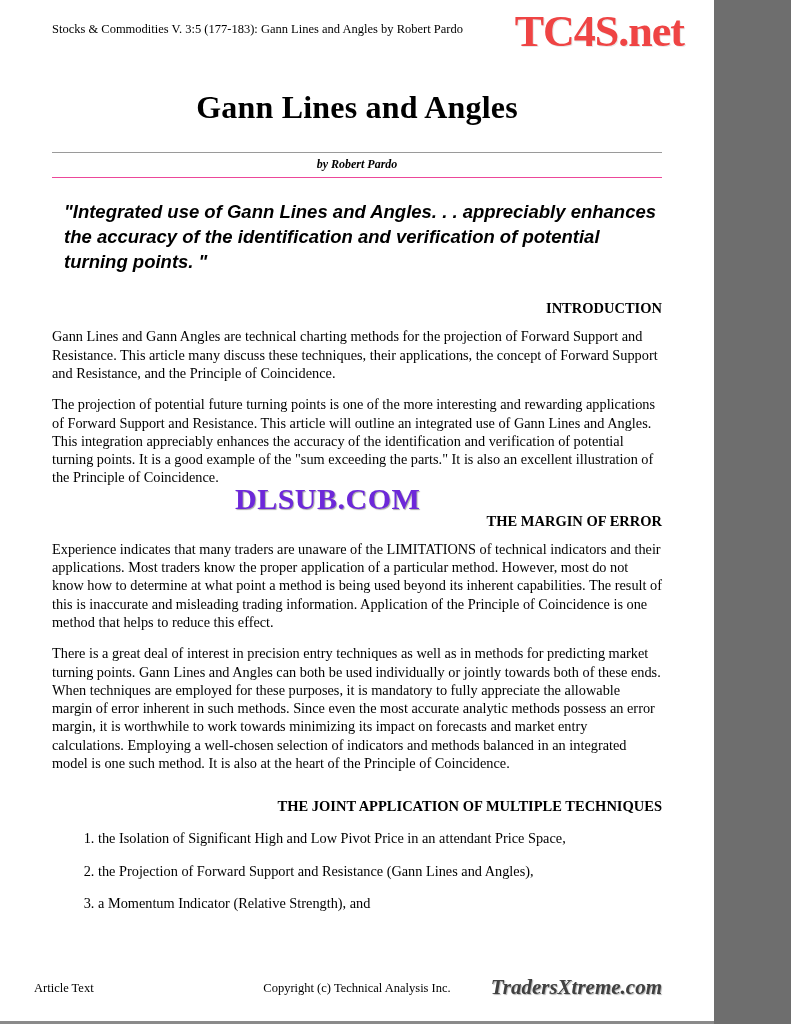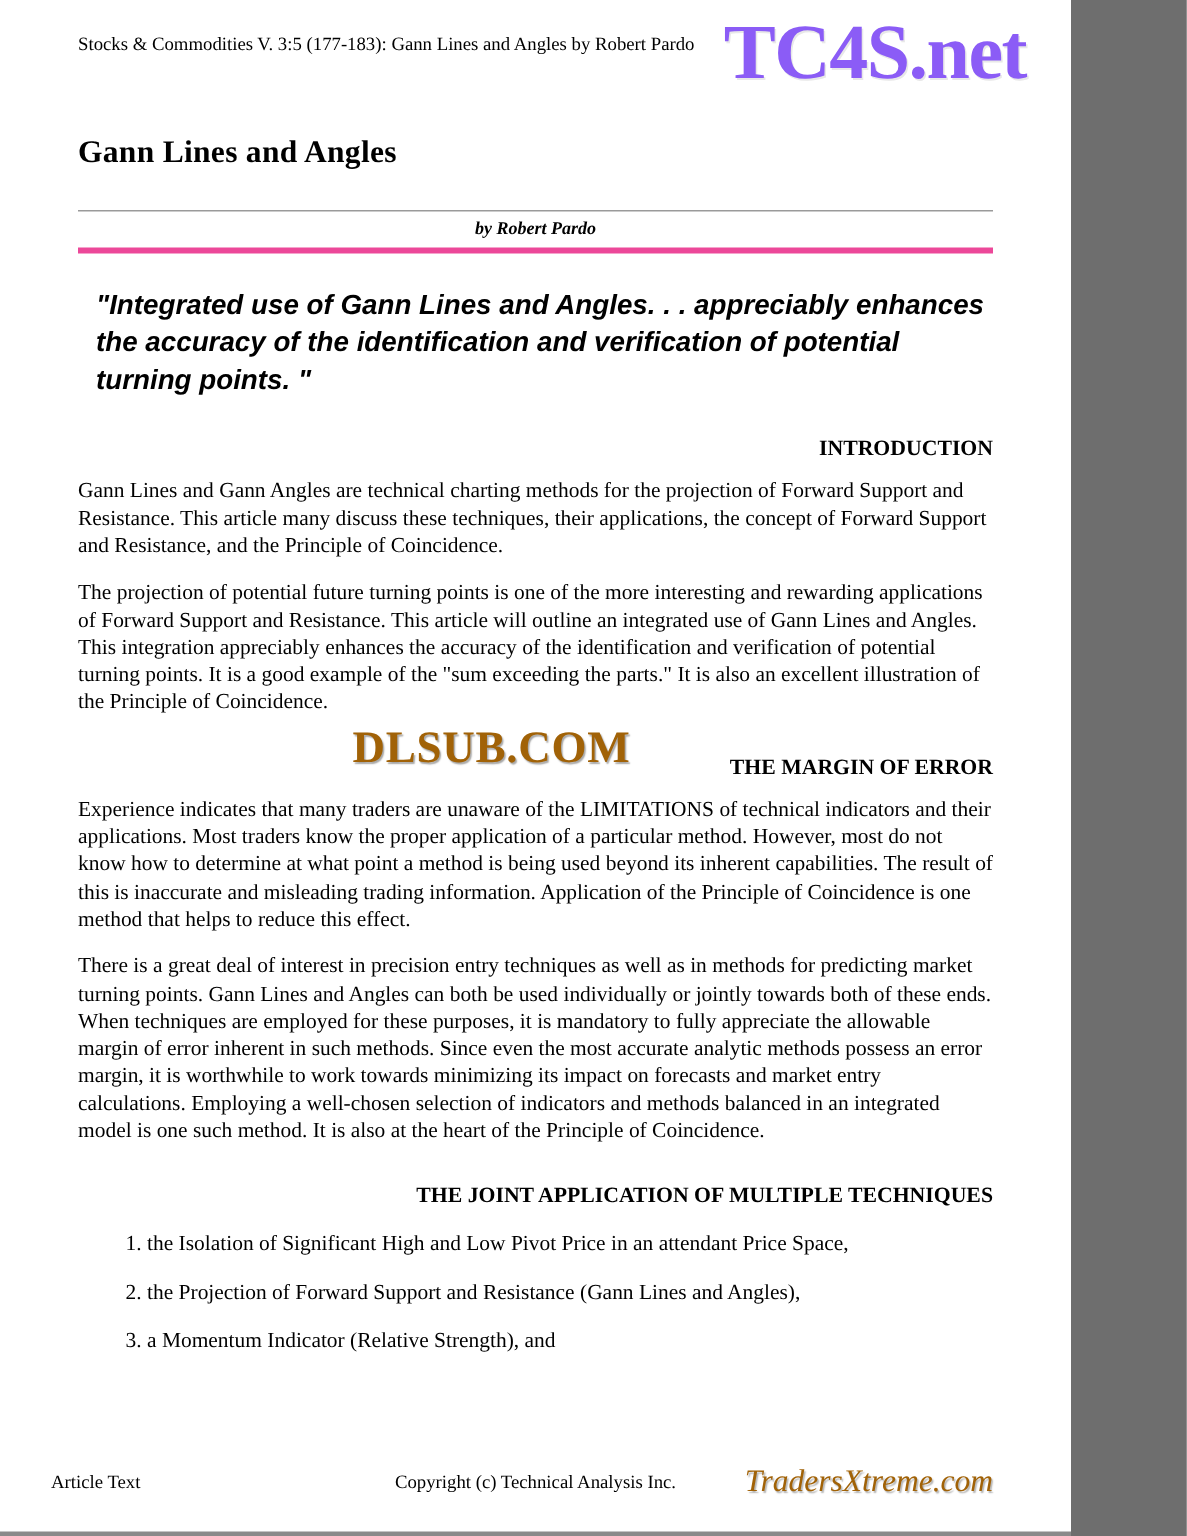--- a/index.html
+++ b/index.html
@@ -37,38 +37,38 @@
     font-size: 12.5px;
     color: #000;
     line-height: 1.2;
   }
   .watermark-tc4s {
     position: absolute;
     right: 30px;
     top: 6px;
     font-family: "Liberation Serif", serif;
     font-weight: bold;
-    font-size: 52px;
-    color: #8b5cf6;
+    font-size: 44px;
+    color: #ef4444;
     letter-spacing: -1px;
     text-shadow: 1px 1px 0 #e8e8e8;
     user-select: none;
   }
   h1.doc-title {
-    text-align: left;
-    font-size: 21px;
+    text-align: center;
+    font-size: 32px;
     font-weight: bold;
     margin: 52px 0 0 0;
     font-family: "Liberation Serif", serif;
     letter-spacing: 0.2px;
   }
   .byline-wrap {
     margin-top: 26px;
     border-top: 1px solid #9a9a9a;
-    border-bottom: 4px solid #ec4899;
+    border-bottom: 1px solid #ec4899;
     padding: 4px 0 5px 0;
     text-align: center;
   }
   .byline {
     font-size: 12px;
     font-weight: bold;
     font-style: italic;
     font-family: "Liberation Serif", serif;
   }
   .pullquote {
@@ -102,21 +102,21 @@
   ol.techlist li {
     margin-bottom: 14px;
   }
   .dlsub {
     position: absolute;
     left: 235px;
     top: 482px;
     font-family: "Liberation Serif", serif;
     font-weight: bold;
     font-size: 30px;
-    color: #a16207;
+    color: #6d28d9;
     text-shadow: 1px 1px 1px rgba(0,0,0,0.35);
     letter-spacing: 0.5px;
     user-select: none;
   }
   .footer {
     position: absolute;
     left: 0; right: 0;
     bottom: 28px;
     padding: 0 52px 0 34px;
     box-sizing: border-box;
@@ -132,24 +132,24 @@
     text-align: center;
     bottom: 0;
     font-size: 12.5px;
     pointer-events: none;
   }
   .footer-left { position: relative; z-index: 2; }
   .footer-right {
     position: relative;
     z-index: 3;
     font-family: "Liberation Serif", serif;
-    font-weight: normal;
+    font-weight: bold;
     font-style: italic;
     font-size: 21px;
-    color: #a16207;
+    color: #404040;
     text-shadow: 1px 1px 1px rgba(0,0,0,0.3);
     margin-bottom: -4px;
   }
 </style>
 </head>
 <body>
 
 <div class="page">
   <div class="content">
 

